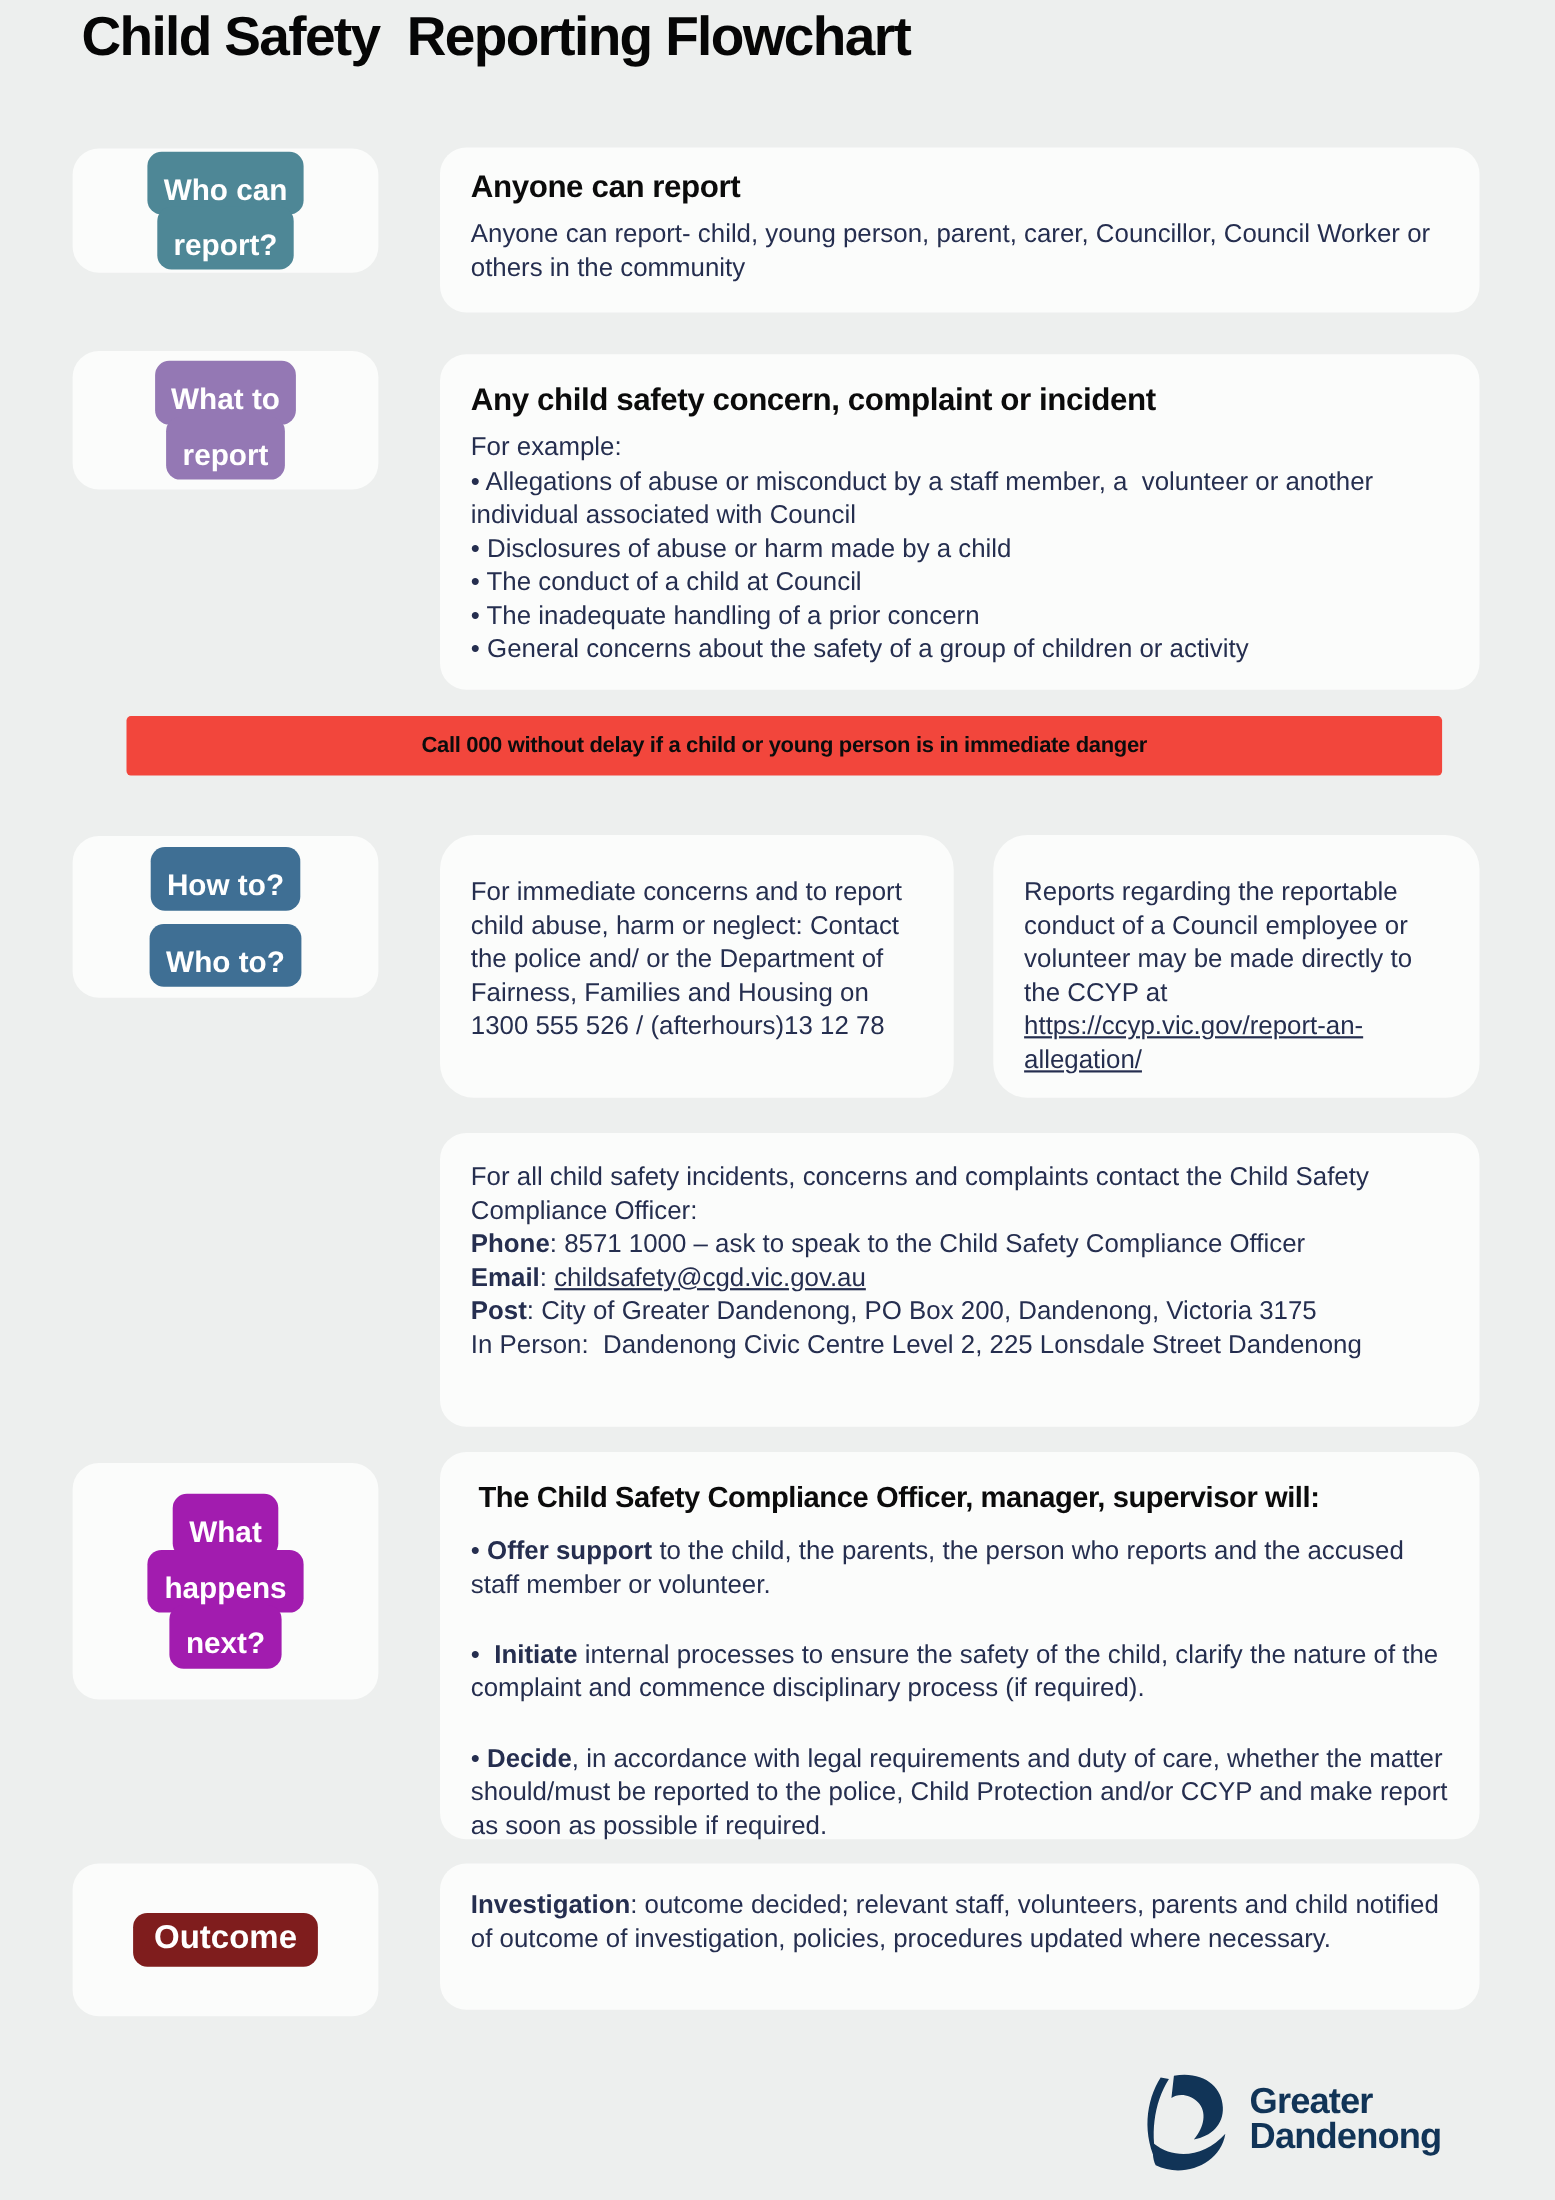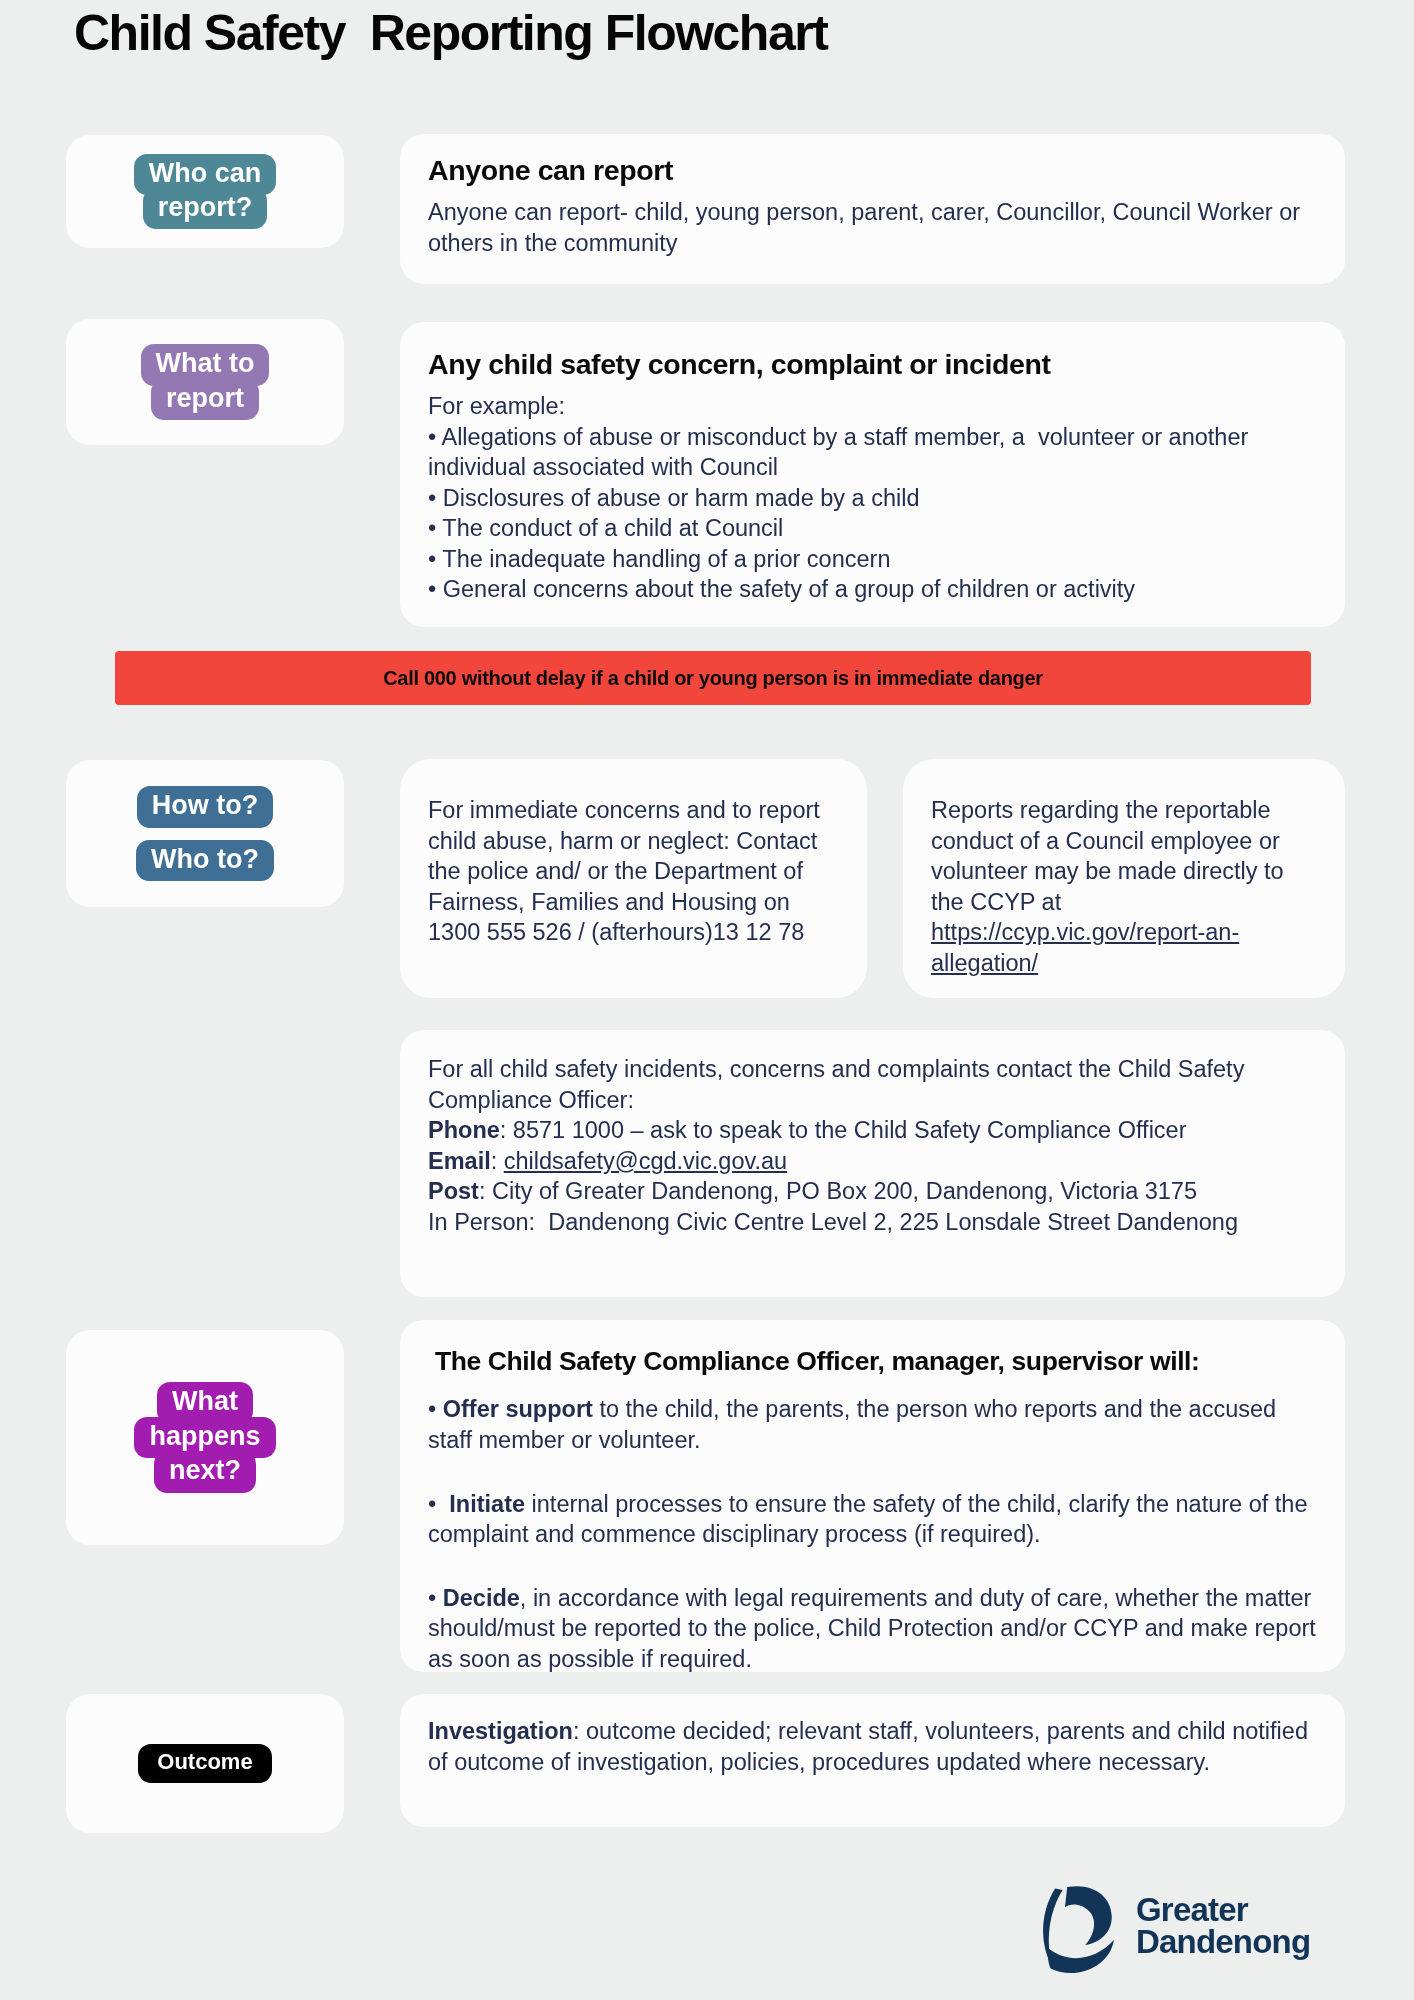--- a/index.html
+++ b/index.html
@@ -13,29 +13,29 @@
     position:absolute; left:74px; top:4px; margin:0;
     font-size:50px; font-weight:800; letter-spacing:-1.5px;
     color:#060606; white-space:pre-wrap;
   }
   .card { position:absolute; background:#fbfcfb; border-radius:24px; box-sizing:border-box; }
   .badge-card { display:flex; align-items:center; justify-content:center; }
   .badge { display:flex; flex-direction:column; align-items:center; }
   .badge-group { display:flex; flex-direction:column; align-items:center; gap:12px; }
   .badge-line {
     display:inline-block; color:#ffffff; font-weight:800;
-    font-size:27px; line-height:1.2; padding:3px 15px 6px;
+    font-size:27px; line-height:1.2; padding:19px 15px 6px;
     border-radius:13px; text-align:center; white-space:pre;
   }
   .badge-line + .badge-line { margin-top:-7px; }
   .teal  .badge-line { background:#4e8796; }
   .purple.badge .badge-line, .purple .badge-line { background:#9478b4; }
   .blue  .badge-line { background:#3f6f94; }
   .gold  .badge-line { background:#a21caf; }
-  .green .badge-line { background:#000000; font-size:22px; padding:5px 19px 8px; }
+  .green .badge-line { background:#7f1d1d; font-size:30px; padding:5px 19px 8px; }
   .banner {
     position:absolute; left:115px; top:651px; width:1196px; height:54px;
     background:#f2463c; border-radius:4px;
     display:flex; align-items:center; justify-content:center;
     font-size:20px; font-weight:800; color:#0c0c0c; letter-spacing:-0.3px;
     white-space:pre;
   }
   .content-card { padding:16px 28px; font-size:23.5px; line-height:1.3; }
   .content-card h2 {
     margin:2px 0 8px; font-size:28.5px; font-weight:800;

